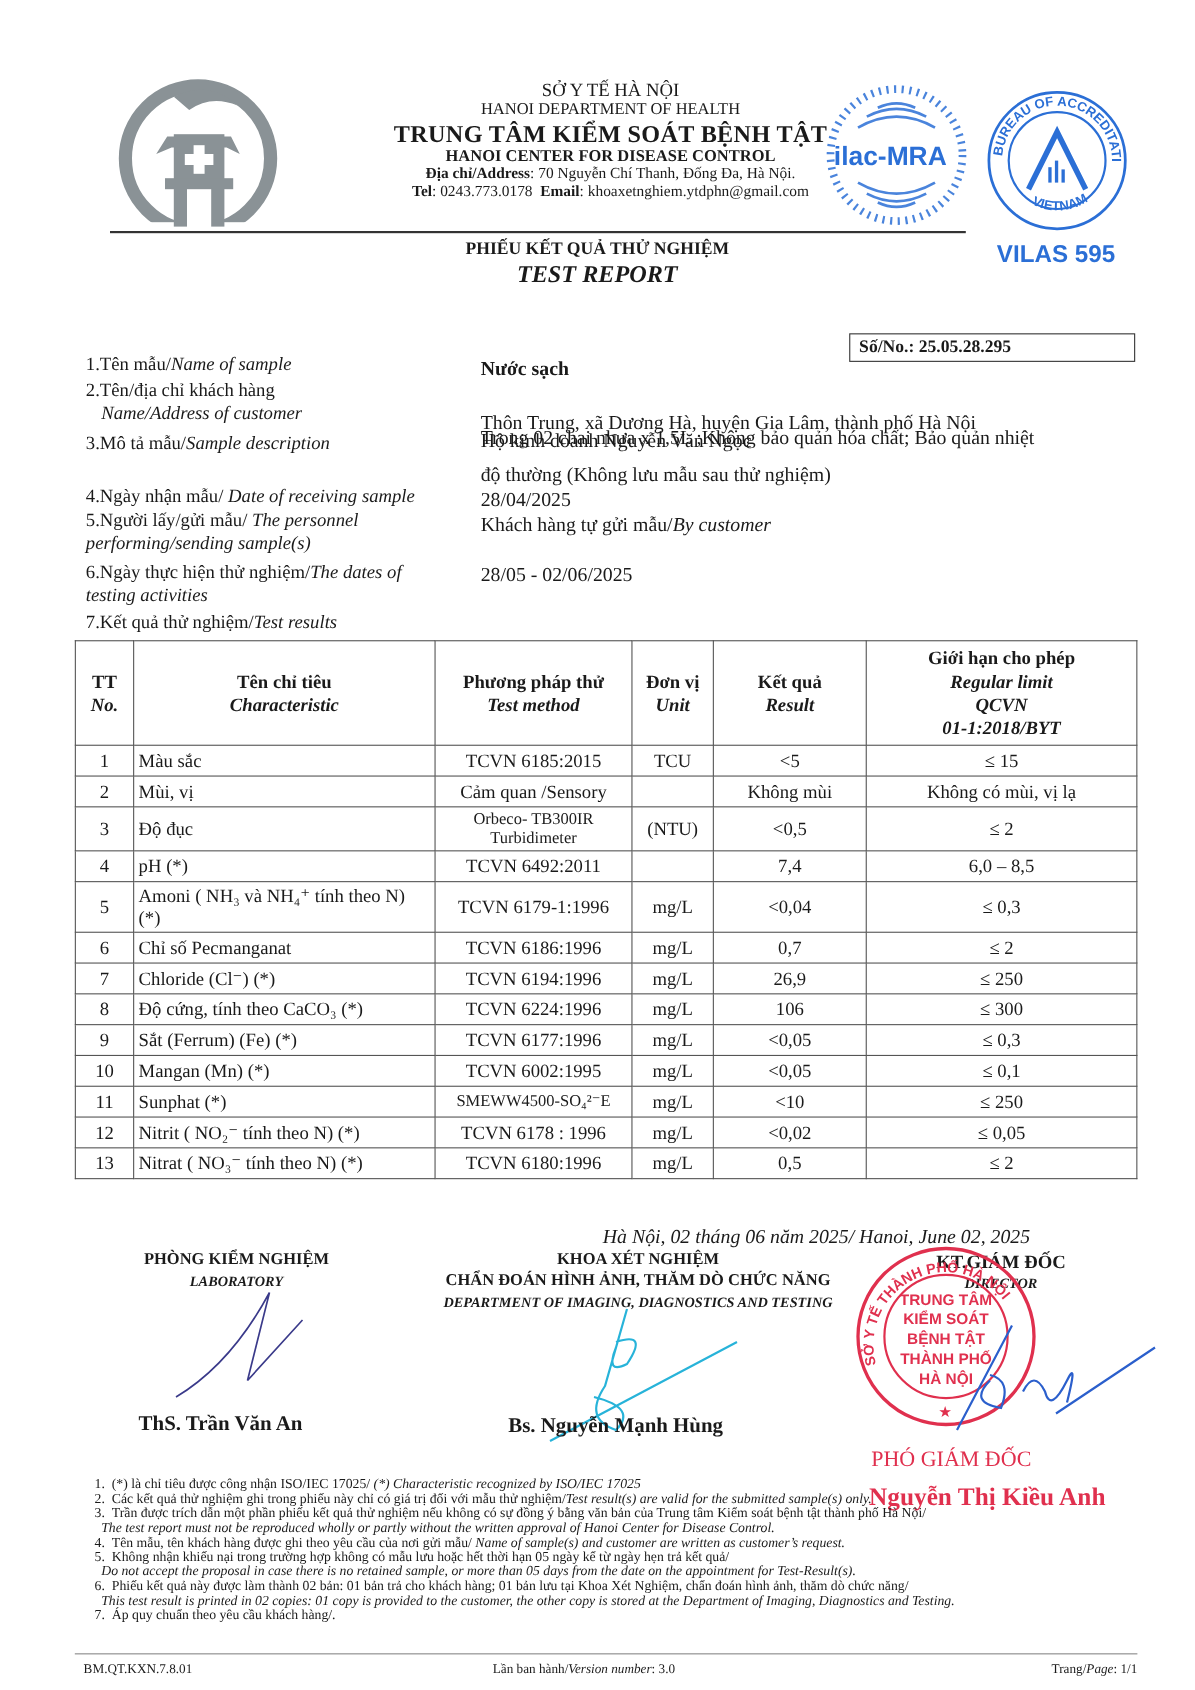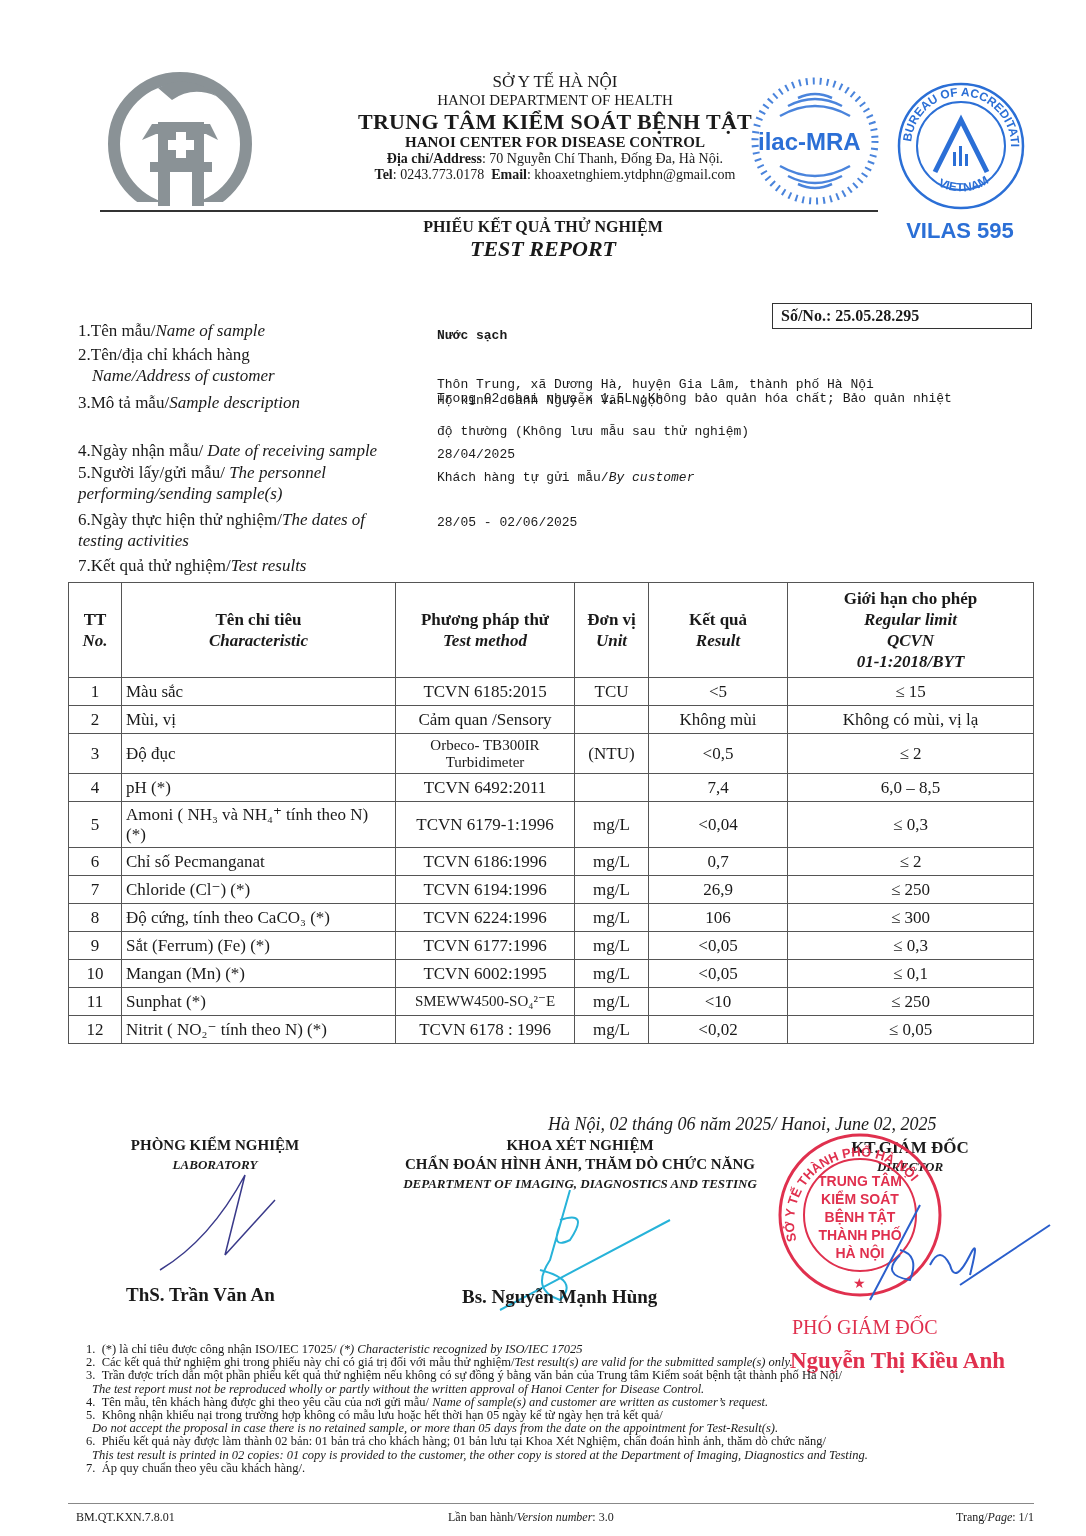--- a/index.html
+++ b/index.html
@@ -23,21 +23,21 @@
            font-weight:bold; font-size:22px; color:#2b6fd6; text-align:center; }
 
   #title { left:0; width:1086px; top:218px; text-align:center; }
   #title .t1 { font-size:16px; font-weight:bold; }
   #title .t2 { font-size:22px; font-weight:bold; font-style:italic; }
 
   #no-box { left:772px; top:303px; width:260px; height:26px; border:1.5px solid #333;
             font-size:16px; font-weight:bold; padding-left:8px; box-sizing:border-box; line-height:24px; }
 
   .info-label { left:78px; font-size:17px; line-height:21px; }
-  .info-value { left:437px; font-size:13px; line-height:21px;font-family:Liberation Mono, monospace; }
+  .info-value { left:437px; font-size:18px; line-height:21px; }
 
   
   #tbl { left:68px; top:582px; width:966px; border-collapse:collapse; font-size:17px; }
   #tbl th, #tbl td { border:1px solid #555; padding:0 4px; }
   #tbl th { font-weight:bold; height:94px; font-size:17px; line-height:21px; }
   #tbl td { height:27px; line-height:20px; }
   #tbl td.tt { text-align:center; width:44px; }
   #tbl td.name { text-align:left; width:265px; }
   #tbl td.meth { text-align:center; width:170px; }
   #tbl td.unit { text-align:center; width:65px; }
@@ -245,20 +245,28 @@
         <td class="res">&lt;10</td>
         <td class="lim">≤ 250</td>
       </tr>
     <tr>
         <td class="tt">12</td>
         <td class="name">Nitrit  ( NO₂⁻ tính theo N) (*)</td>
         <td class="meth">TCVN 6178 : 1996</td>
         <td class="unit">mg/L</td>
         <td class="res">&lt;0,02</td>
         <td class="lim">≤ 0,05</td>
+      </tr>
+    <tr>
+        <td class="tt">13</td>
+        <td class="name">Nitrat  ( NO₃⁻ tính theo N) (*)</td>
+        <td class="meth">TCVN 6180:1996</td>
+        <td class="unit">mg/L</td>
+        <td class="res">0,5</td>
+        <td class="lim">≤ 2</td>
       </tr>
   </tbody>
 </table>
 
 <div id="date-line" class="abs">Hà Nội, 02 tháng 06 năm 2025/ Hanoi, June 02, 2025</div>
 
 <div class="abs sig-head" style="left:100px; top:1136px; width:230px;">
   <div>PHÒNG KIỂM NGHIỆM</div>
   <div class="sig-sub">LABORATORY</div>
 </div>

